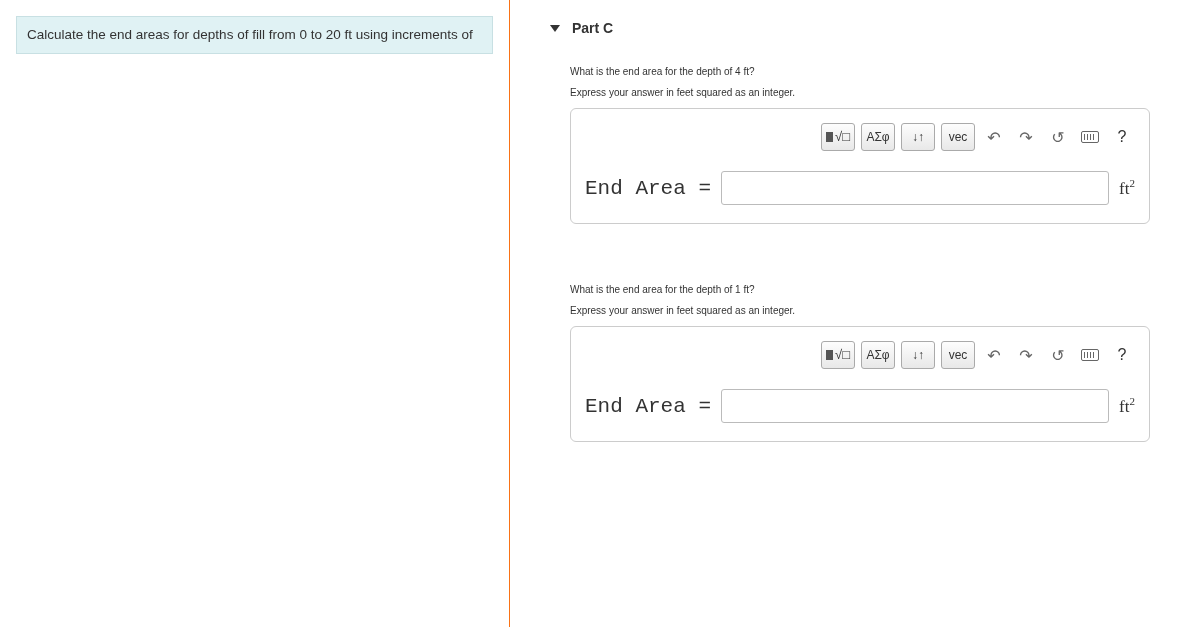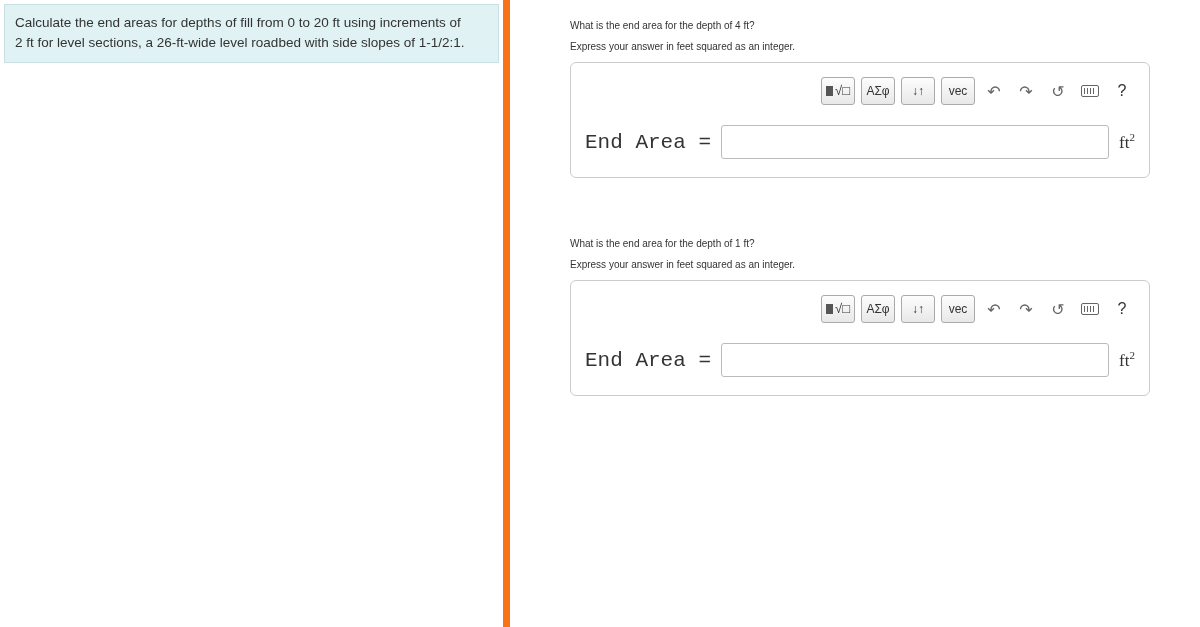--- a/index.html
+++ b/index.html
@@ -13,22 +13,22 @@
     height: 627px;
     overflow: hidden;
   }
   .layout {
     display: flex;
     width: 100%;
     height: 100%;
   }
   .left-panel {
     width: 510px;
-    padding: 4px;
-    border-right: 7px solid #f97316;
+    padding: 16px;
+    border-right: 1px solid #f97316;
   }
   .problem-box {
     background: #e0f2f4;
     border: 1px solid #c8e0e3;
     padding: 8px 10px;
     font-size: 13.5px;
     line-height: 1.5;
     color: #333;
   }
   .right-panel {
@@ -134,27 +134,30 @@
     background: repeating-linear-gradient(90deg,#666 0 1px, transparent 1px 3px);
   }
 </style>
 </head>
 <body>
 
 <div class="layout">
   <div class="left-panel">
     <div class="problem-box">
       <span>Calculate the end areas for depths of fill from 0 to 20 ft using increments of</span><br>
-      <span>2 ft for level sections, a 26-ft-wide level roadbed with side slopes of 1-1/2:1.</span>
     </div>
   </div>
 
   <div class="right-panel">
 
     <div class="part-block">
+      <div class="part-header">
+        <div class="part-caret"></div>
+        <div class="part-title">Part C</div>
+      </div>
       <div class="question-body">
         <div class="q-text">What is the end area for the depth of 4 ft?</div>
         <div class="q-text" style="font-weight:normal;">Express your answer in feet squared as an integer.</div>
         <div class="answer-card">
           <div class="toolbar">
             <div class="tbtn templates-btn">
               <span class="rect"></span>
               <span class="root">√□</span>
             </div>
             <div class="tbtn">ΑΣφ</div>

